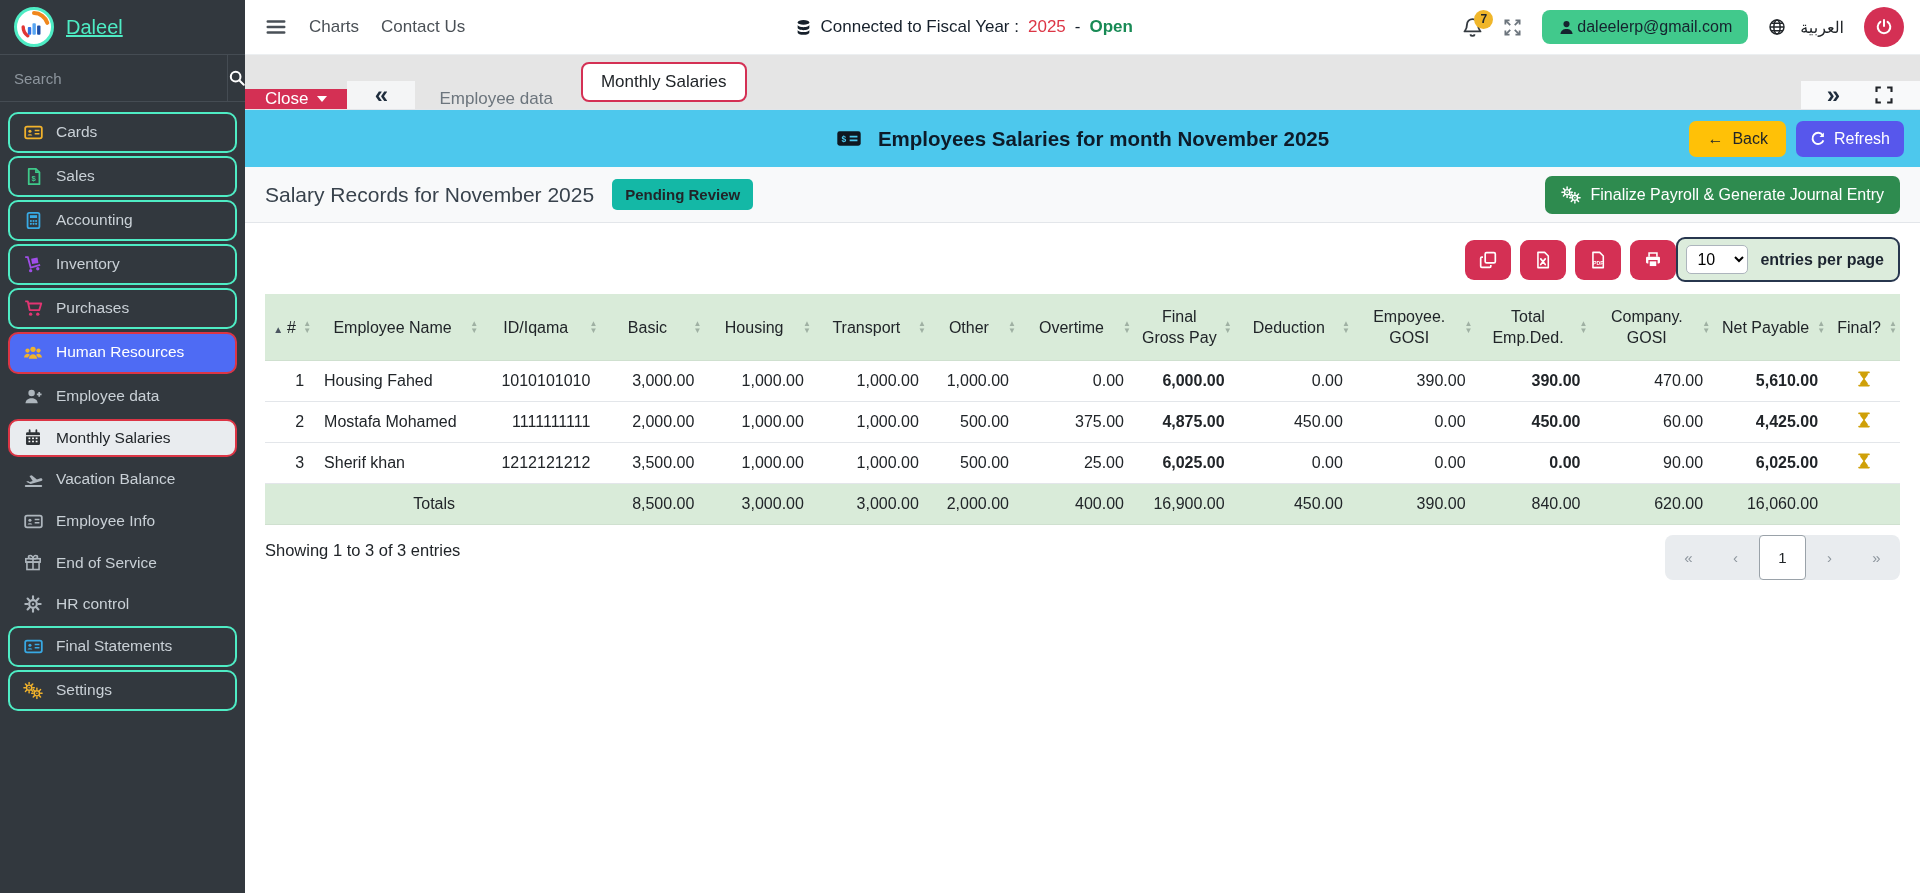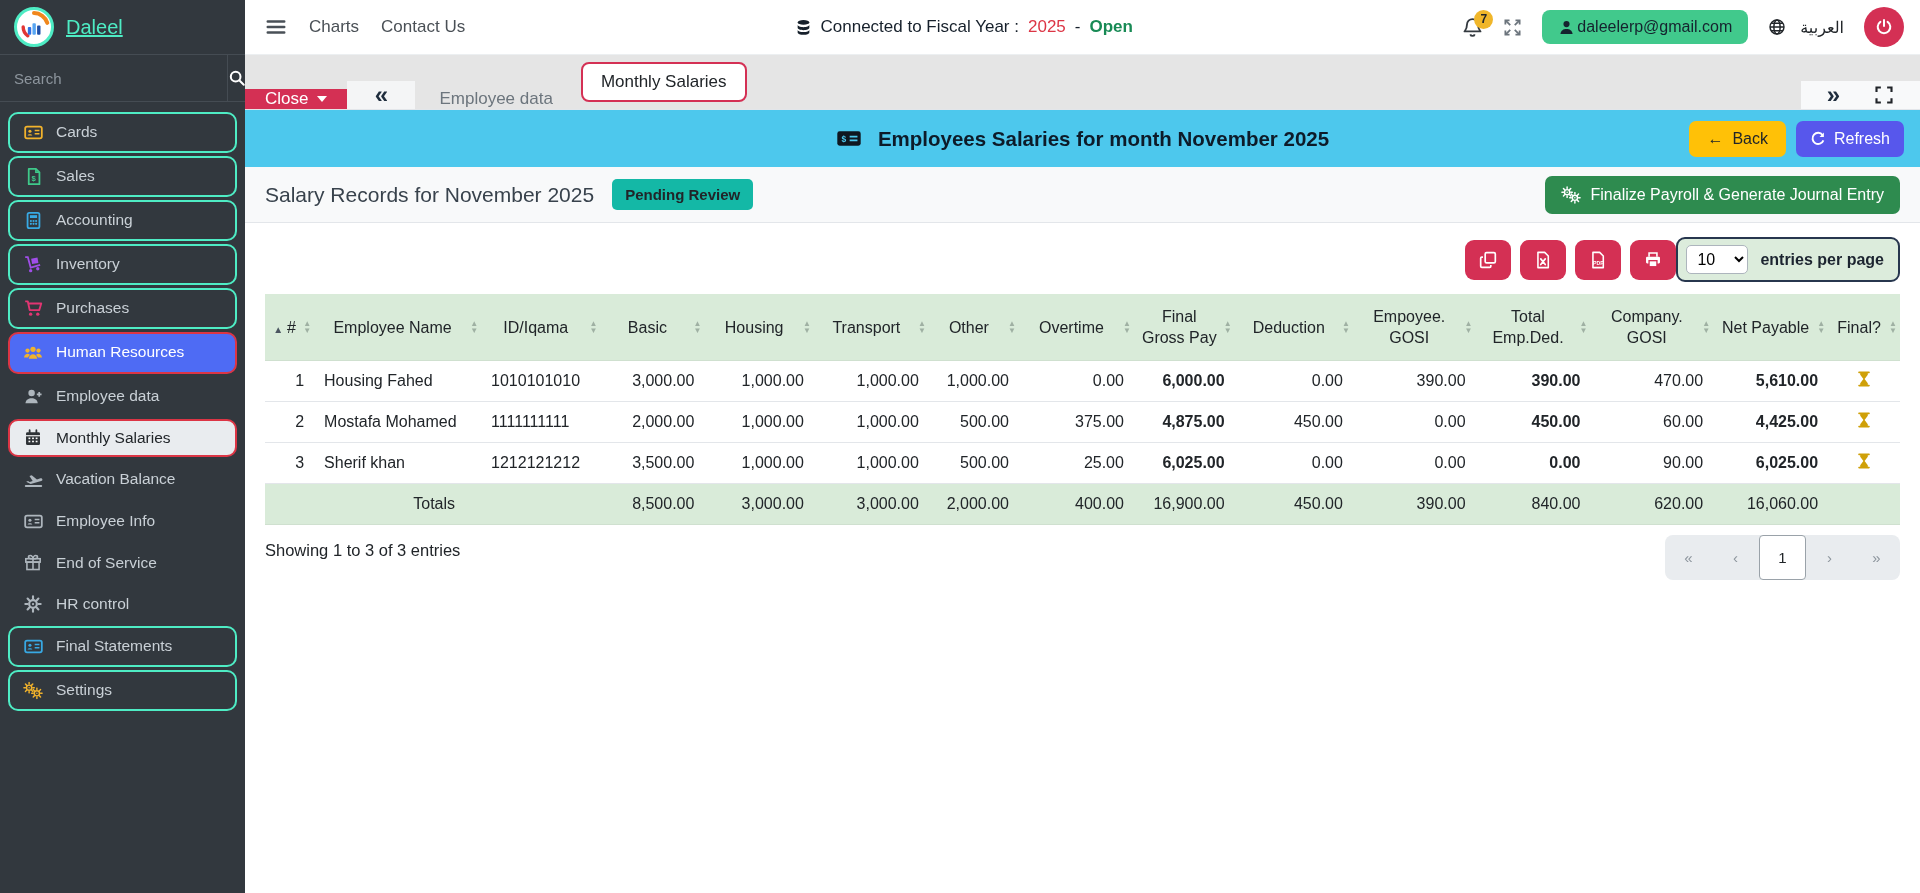--- a/index.html
+++ b/index.html
@@ -77,21 +77,21 @@
   .export-btn{width:46px;height:40px;background:var(--crimson);border:none;border-radius:9px;color:#fff;display:flex;align-items:center;justify-content:center;cursor:pointer;}
   .pagesize-pill{display:flex;align-items:center;gap:12px;background:#dcecdc;border:2px solid #27364e;border-radius:9px;padding:6px 14px 6px 8px;font-weight:bold;font-size:16px;color:#1c2430;}
   .pagesize-pill select{font-size:16px;padding:4px 6px;border:1px solid #adb5bd;border-radius:5px;background:#fff;width:62px;font-family:inherit;cursor:pointer;}
   
   table{width:100%;border-collapse:collapse;font-size:16px;color:#212529;}
   thead th{background:var(--thead);font-weight:400;text-align:center;vertical-align:middle;padding:12px 16px 12px 6px;line-height:1.32;position:relative;border-bottom:1px solid #cfe0cf;cursor:pointer;}
   .sort{position:absolute;right:3px;top:50%;transform:translateY(-50%);display:flex;flex-direction:column;color:#9fb0a3;font-size:8px;line-height:7px;}
   .sort::before{content:"▲";} .sort::after{content:"▼";}
   .sorted-ic{color:#4b5560;font-size:10px;margin-right:4px;}
   tbody td{padding:10px 10px;border-bottom:1px solid #e3e6ea;text-align:right;white-space:nowrap;}
-  td.cell-name{text-align:left;} td.cell-id{text-align:left;} td.cell-final{text-align:center;}
+  td.cell-name{text-align:left;} td.cell-id{text-align:right;} td.cell-final{text-align:center;}
   td.b{font-weight:bold;}
   tr.totals td{background:var(--thead);border-bottom:1px solid #cfe0cf;padding:11px 10px;}
   tr.totals .lbl{text-align:right;padding-right:26px;}
   
   .table-footer{display:flex;justify-content:space-between;align-items:flex-start;margin-top:10px;}
   .showing{font-weight:normal;font-size:16.5px;color:#212529;padding-top:6px;}
   .pager{display:flex;background:#e9ecef;border-radius:8px;overflow:hidden;}
   .pg{width:47px;height:45px;display:flex;align-items:center;justify-content:center;color:#8d959d;font-size:15px;cursor:pointer;}
   .pg.current{background:#fff;border:1px solid #9aa2a9;color:#212529;border-radius:4px;}
 </style>

